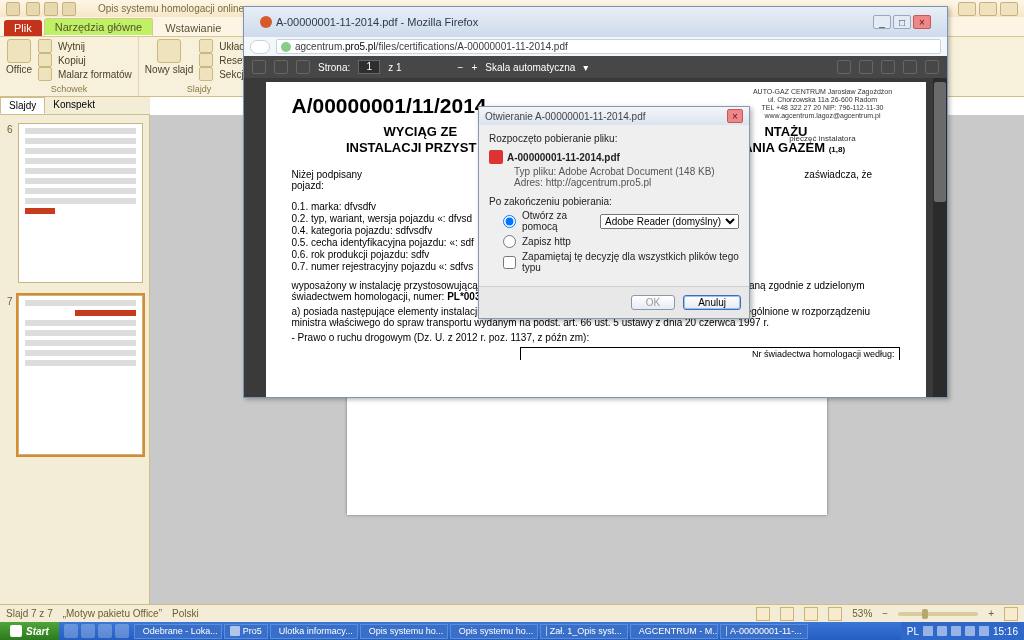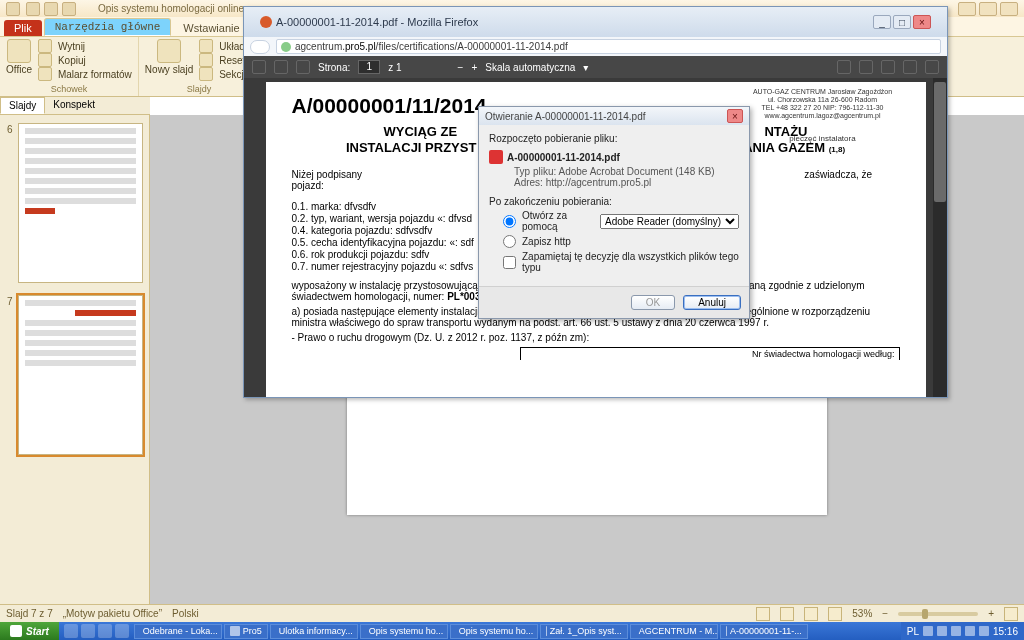--- a/index.html
+++ b/index.html
@@ -9,21 +9,21 @@
   .ppt-titlebar { height: 17px; background: linear-gradient(#fdf6e6,#f7e7c7); display:flex; align-items:center; gap:6px; padding:0 6px; font-size:10px; }
   .ppt-titlebar .qat { display:flex; gap:4px; }
   .ppt-titlebar .qicon { width:14px; height:14px; background:#e8d8b0; border:1px solid #c8b080; border-radius:2px; }
   .ppt-titlebar .title { margin-left:16px; color:#7a6a40; }
   .ppt-winbtns { margin-left:auto; display:flex; gap:3px; }
   .ppt-winbtns span { width:18px; height:14px; background:#f1e2bf; border:1px solid #c8b080; border-radius:2px; }
 
   .ribbon-tabs { height:20px; background:#fdf5e3; display:flex; align-items:flex-end; font-size:11px; padding-left:4px; gap:2px; border-bottom:1px solid #d8c793; }
   .ribbon-tabs .tab { padding:2px 10px; color:#5a4f32; cursor:pointer; }
   .ribbon-tabs .tab.file { background:#c4321a; color:#fff; border-radius:3px 3px 0 0; }
-  .ribbon-tabs .tab.active { background:#7dd3fc; border:1px solid #d8c793; border-bottom:1px solid #fff; border-radius:3px 3px 0 0;font-family:Liberation Mono, monospace; }
+  .ribbon-tabs .tab.active { background:#bef264; border:1px solid #d8c793; border-bottom:1px solid #fff; border-radius:3px 3px 0 0; }
 
   .ribbon { height:60px; background:#f7f0db; border-bottom:1px solid #d0be88; display:flex; font-size:10px; }
   .ribbon .group { border-right:1px solid #e3d6ae; padding:2px 6px; display:flex; flex-direction:column; justify-content:space-between; }
   .ribbon .grouplabel { text-align:center; color:#8a7845; font-size:9px; }
   .ribbon .bigbtn { display:flex; flex-direction:column; align-items:center; gap:1px; color:#4a3f20; }
   .ribbon .bigbtn .ic { width:24px; height:24px; background:#efe3bd; border:1px solid #cbb87f; border-radius:3px; }
   .ribbon .minirow { display:flex; gap:6px; align-items:center; color:#4a3f20; }
   .ribbon .minirow .ic { width:14px; height:14px; background:#efe3bd; border:1px solid #cbb87f; border-radius:2px; }
   .ribbon .fontbox { height:14px; border:1px solid #c8b47a; background:#fff; padding:0 4px; font-size:10px; display:flex; align-items:center; }
   .ribbon .fmt { display:flex; gap:3px; }

